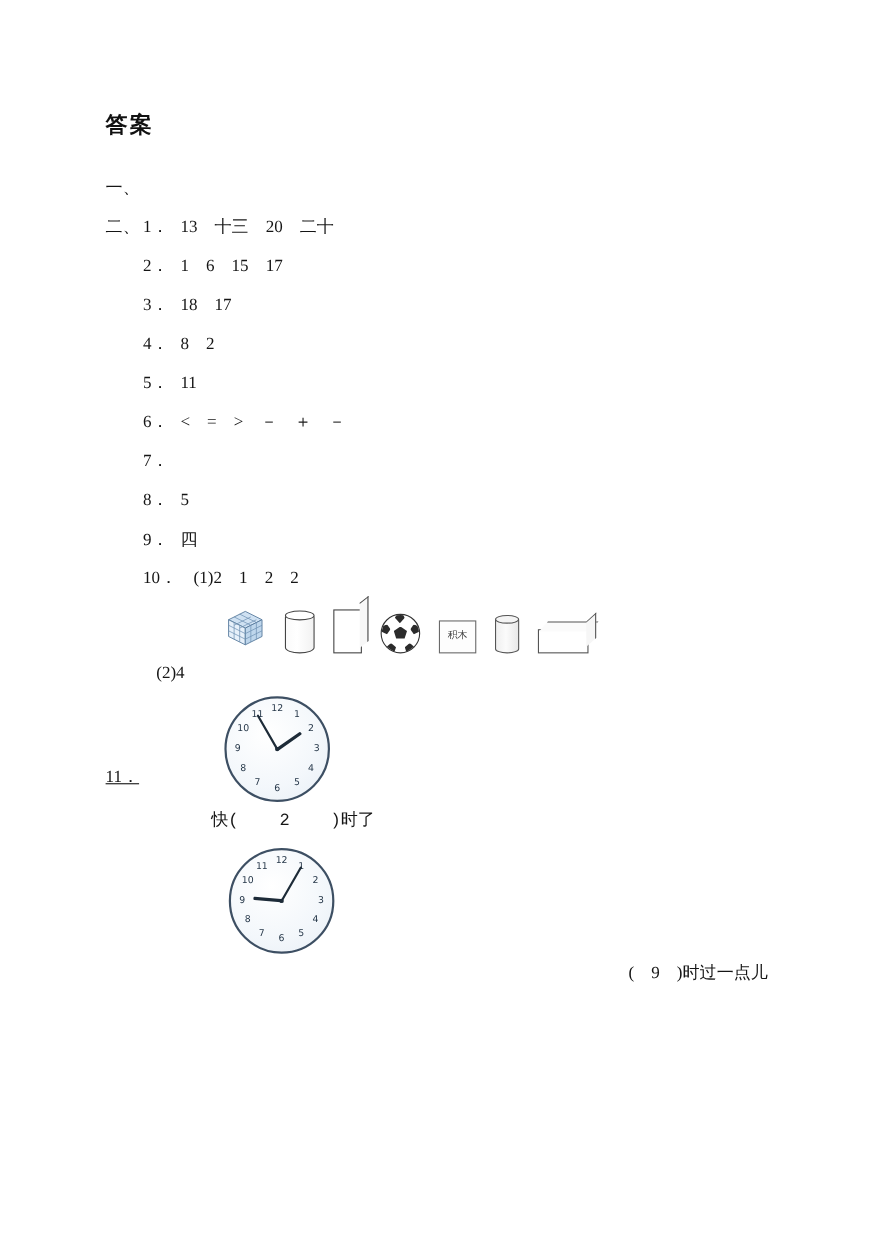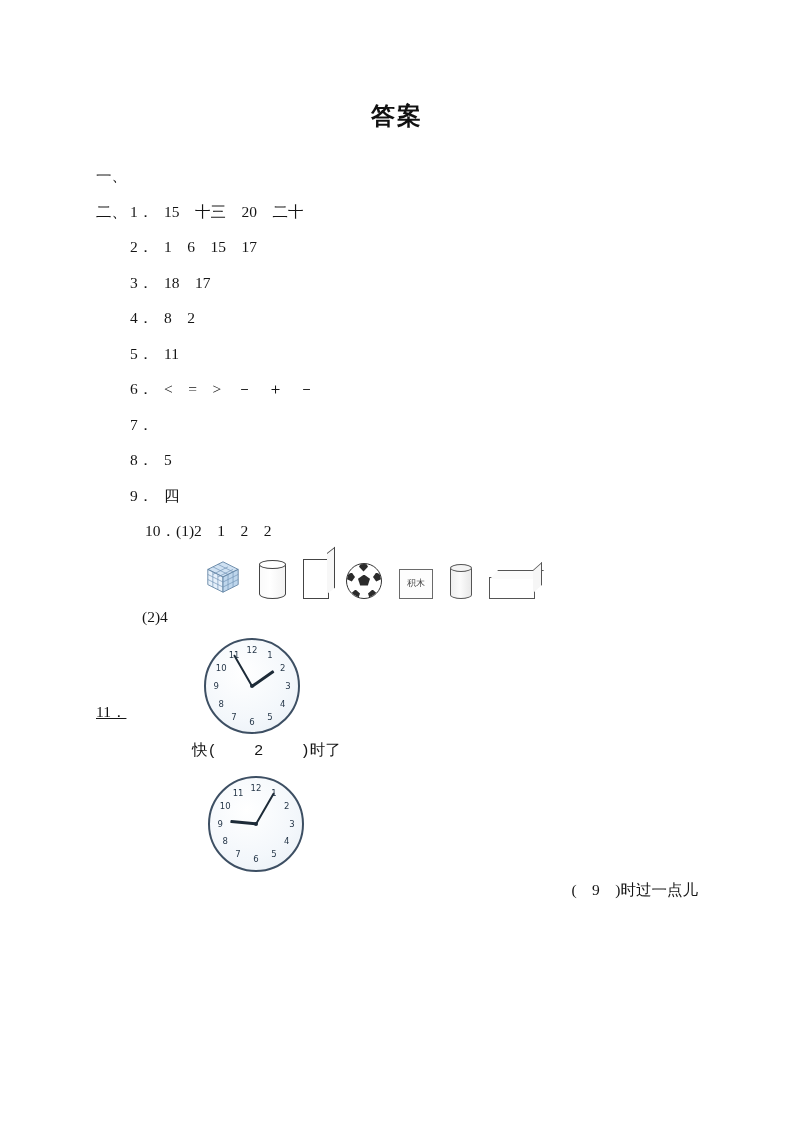--- a/index.html
+++ b/index.html
@@ -16,41 +16,40 @@
     overflow: hidden;
   }
   .page {
     position: relative;
     width: 794px;
     height: 1123px;
     box-sizing: border-box;
     padding: 0 96px;
   }
   .doc-title {
-    text-align: center;
-    font-size: 24px;
+    font-size: 20px;
     font-weight: 700;
     letter-spacing: 2px;
     margin-top: 100px;
     color: #111;
     font-family: "DejaVu Sans", "Liberation Sans", sans-serif;
   }
   .answer-body {
     margin-top: 36px;
     font-size: 15.5px;
     line-height: 1.0;
     color: #151515;
   }
   .line {
     display: flex;
     align-items: baseline;
     margin-bottom: 20px;
     white-space: pre;
   }
-  .line.tight { margin-bottom: 14px; text-align: right; }
+  .line.tight { margin-bottom: 14px; }
   .lbl {
     display: inline-block;
     min-width: 34px;
     flex: 0 0 auto;
   }
   .lbl.wide { min-width: 46px; }
   .indent-1 { padding-left: 34px; }
   .indent-2 { padding-left: 46px; }
   .content { white-space: pre; }
 
@@ -244,21 +243,21 @@
 
   <div class="answer-body">
 
     <div class="line">
       <span class="lbl">一、</span>
     </div>
 
     <div class="line">
       <span class="lbl">二、</span>
       <span class="lbl">1．</span>
-      <span class="content">15    十三    20    二十</span>
+      <span class="content">13    十三    20    二十</span>
     </div>
 
     <div class="line indent-1">
       <span class="lbl">2．</span>
       <span class="content">1    6    15    17</span>
     </div>
 
     <div class="line indent-1">
       <span class="lbl">3．</span>
       <span class="content">18    17</span>

